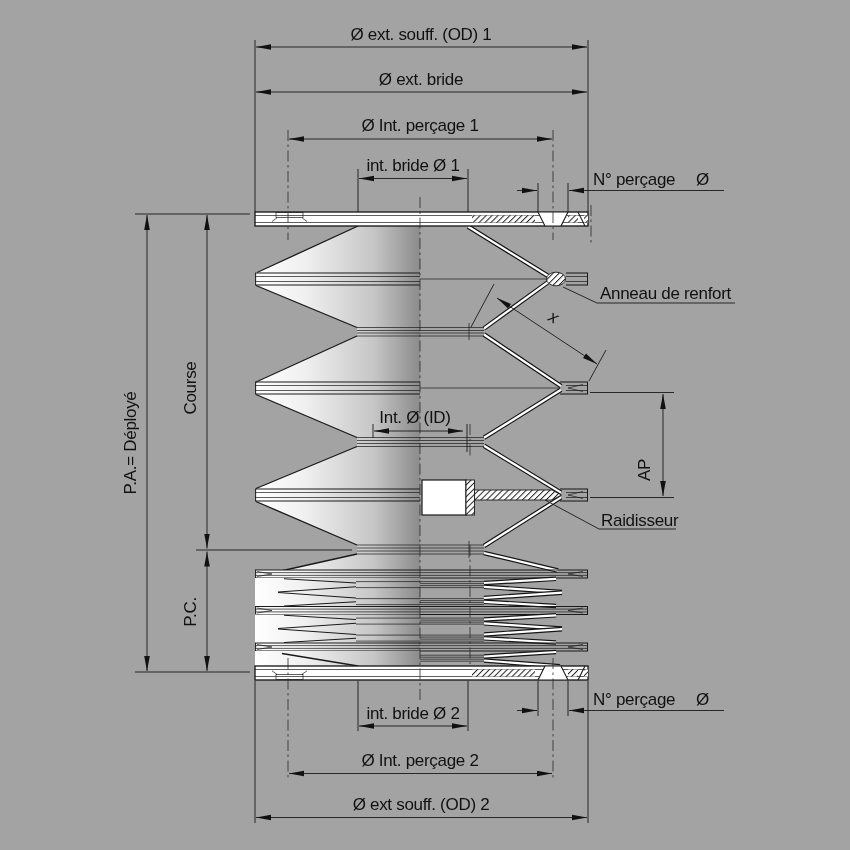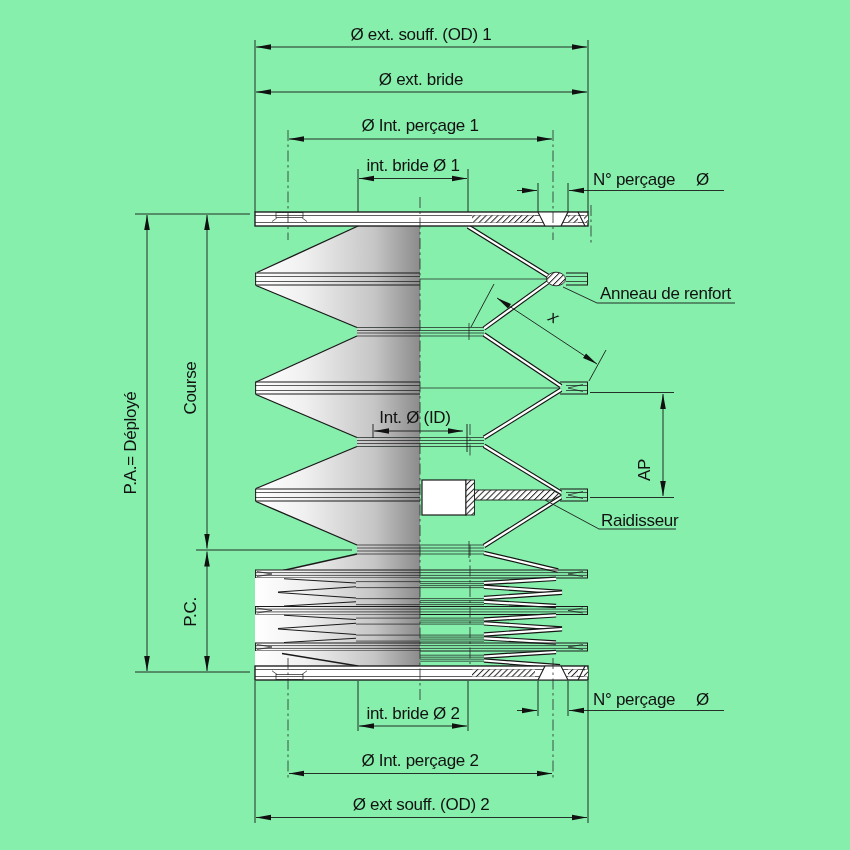--- a/index.html
+++ b/index.html
@@ -1,16 +1,16 @@
 <!DOCTYPE html>
 <html><head>
 <meta charset="utf-8">
 <style>
   html,body{margin:0;padding:0;background:#fff;}
-  #stage{width:850px;height:850px;background:#86efac;position:relative;font-family:"Liberation Sans",sans-serif;}
+  #stage{width:850px;height:850px;background:#a3a3a3;position:relative;font-family:"Liberation Sans",sans-serif;}
   svg{display:block;}
   .ol{stroke:#1a1a1a;stroke-width:1.35;fill:none;}
   .tl{stroke:#1a1a1a;stroke-width:1.05;fill:none;}
   .il{stroke:#1a1a1a;stroke-width:.7;fill:none;}
   .dbl{stroke:#151515;stroke-width:4.6;fill:none;stroke-linecap:butt;}
   .dblw{stroke:#ffffff;stroke-width:2.2;fill:none;stroke-linecap:butt;}
   .dim{stroke:#1a1a1a;stroke-width:.9;fill:none;}
   .dd{stroke:#2a2a2a;stroke-width:.8;fill:none;stroke-dasharray:11 3.5 2.5 3.5;}
   .gray{fill:url(#gr);stroke:none;}
   .hat{fill:url(#h);stroke:#1a1a1a;stroke-width:.9;}

